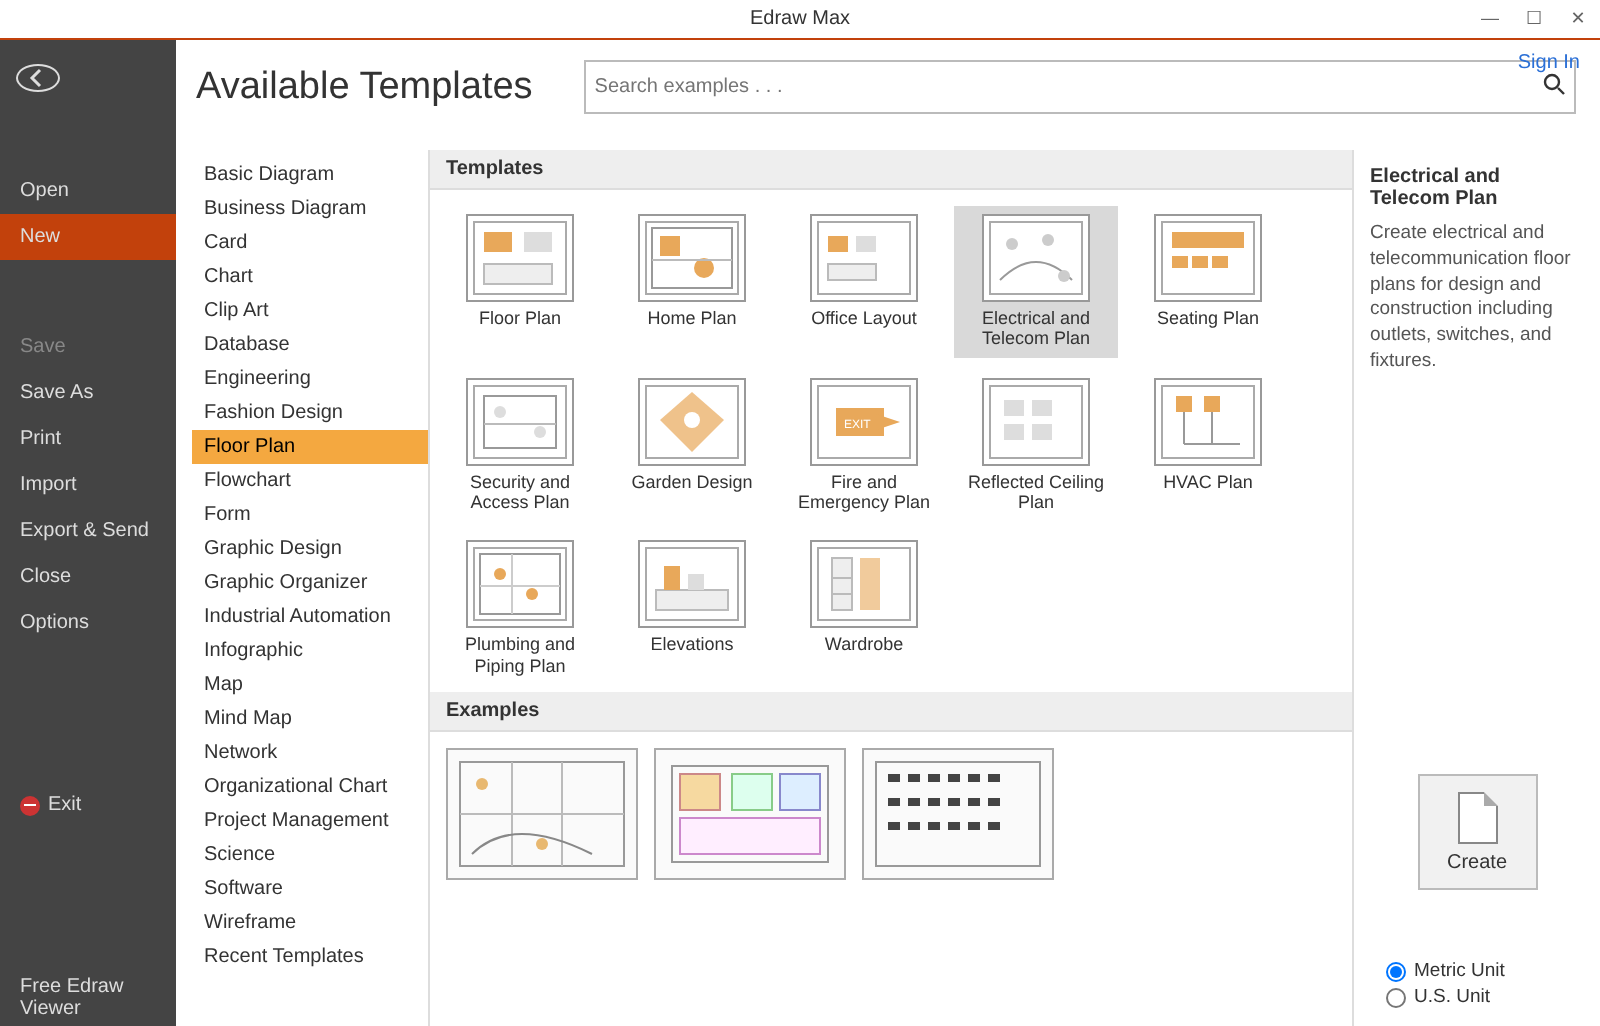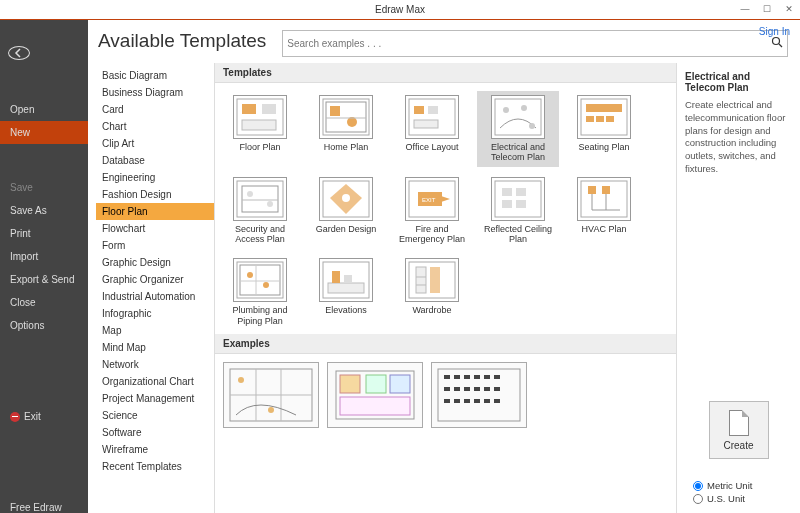--- a/index.html
+++ b/index.html
@@ -6,34 +6,34 @@
 body { width: 800px; height: 513px; overflow: hidden; background: #fff; font-size: 10px; color: #333; }
 
 .titlebar { height: 20px; background: #fff; display: flex; align-items: center; justify-content: center; position: relative; border-bottom: 1px solid #c2410c; }
 .titlebar .title { font-size: 10px; color: #333; }
 .winbtns { position: absolute; right: 4px; top: 2px; display: flex; gap: 8px; }
 .winbtn { width: 14px; height: 14px; display: flex; align-items: center; justify-content: center; color: #666; font-size: 9px; cursor: pointer; }
 
 .main { display: flex; height: 493px; }
 
 
-.nav { width: 88px; background: #444; color: #ddd; display: flex; flex-direction: column; padding-top: 24px; font-size: 10px; gap: 32px; }
+.nav { width: 88px; background: #444; color: #ddd; display: flex; flex-direction: column; padding-top: 10px; font-size: 10px; gap: 32px; }
 .nav .back { width: 22px; height: 22px; border: 1.5px solid #ddd; border-radius: 50%; margin: 2px 0 6px 8px; display: flex; align-items: center; justify-content: center; color: #ddd; cursor: pointer; font-size: 12px; }
 .nav .item { padding: 6px 10px; cursor: pointer; }
 .nav .item.active { background: #c2410c; }
 .nav .item.dim { color: #888; margin-top: 32px; }
 .nav .sep { height: 1px; background: #555; margin: 2px 0; }
 .nav .exit { display: flex; align-items: center; gap: 4px; padding: 6px 10px; cursor: pointer; }
 .nav .exit .dot { width: 10px; height: 10px; background: #c33; border-radius: 50%; position: relative; }
 .nav .exit .dot::after { content: ""; position: absolute; left: 2px; top: 4px; width: 6px; height: 1.5px; background: #fff; }
 
 
 .content { flex: 1; display: flex; flex-direction: column; position: relative; }
 .signin { position: absolute; right: 10px; top: 6px; font-size: 10px; color: #2a6fd6; cursor: pointer; }
-.head { display: flex; align-items: flex-start; padding: 10px 12px 6px 10px; gap: 16px; }
+.head { display: flex; align-items: center; padding: 10px 12px 18px 10px; gap: 26px; }
 .head h1 { font-size: 19px; font-weight: 400; color: #333; }
 .search { flex: 1; display: flex; align-items: center; border: 1px solid #bbb; padding: 2px 4px; height: 27px; }
 .search input { flex: 1; border: none; outline: none; font-size: 10px; color: #888; }
 .search .sicon { font-size: 12px; color: #444; }
 
 .body { flex: 1; display: flex; overflow: hidden; }
 
 
 .cats { width: 126px; padding: 4px 0 0 8px; overflow-y: auto; }
 .cats .cat { padding: 3px 6px; font-size: 10px; color: #333; cursor: pointer; white-space: nowrap; }
@@ -51,21 +51,21 @@
 
 .exgrid { display: flex; gap: 8px; padding: 8px; }
 .ex { width: 96px; height: 66px; border: 1px solid #aaa; background: #fafafa; display: flex; align-items: center; justify-content: center; }
 .ex svg { width: 90px; height: 60px; }
 
 
 .right { width: 124px; border-left: 1px solid #ddd; padding: 8px 8px 0 8px; display: flex; flex-direction: column; }
 .right h3 { font-size: 10px; font-weight: 700; margin-bottom: 6px; }
 .right .desc { font-size: 9.5px; color: #555; line-height: 1.35; }
 .right .gap { flex: 1; }
-.createbox { border: 1px solid #bbb; background: #f1f1f1; width: 60px; height: 58px; margin: 0 auto 4px auto; display: flex; flex-direction: column; align-items: center; justify-content: center; cursor: pointer; gap: 4px; }
+.createbox { border: 1px solid #bbb; background: #f1f1f1; width: 60px; height: 58px; margin: 0 auto 18px auto; display: flex; flex-direction: column; align-items: center; justify-content: center; cursor: pointer; gap: 4px; }
 .page { width: 20px; height: 26px; border: 1px solid #888; background: #fff; position: relative; }
 .page::before { content: ""; position: absolute; right: -1px; top: -1px; border-top: 7px solid #f1f1f1; border-left: 7px solid #aaa; }
 .units { font-size: 9.5px; padding: 2px 0 8px 8px; margin-top: 14px; }
 .units label { display: flex; align-items: center; gap: 4px; padding: 1px 0; cursor: pointer; }
 .units input { width: 10px; height: 10px; }
 
 
 .cats::-webkit-scrollbar, .center::-webkit-scrollbar { width: 6px; }
 .cats::-webkit-scrollbar-thumb, .center::-webkit-scrollbar-thumb { background: #ccc; }
 </style>

